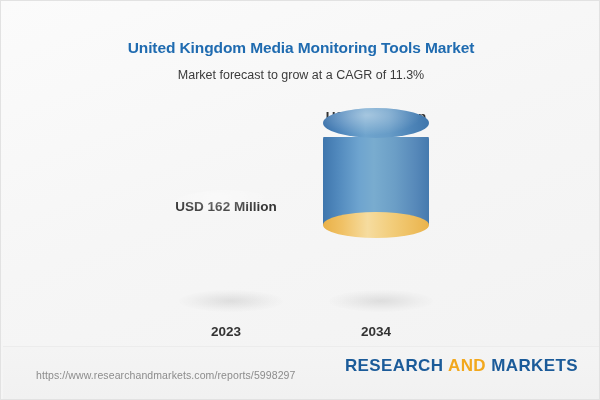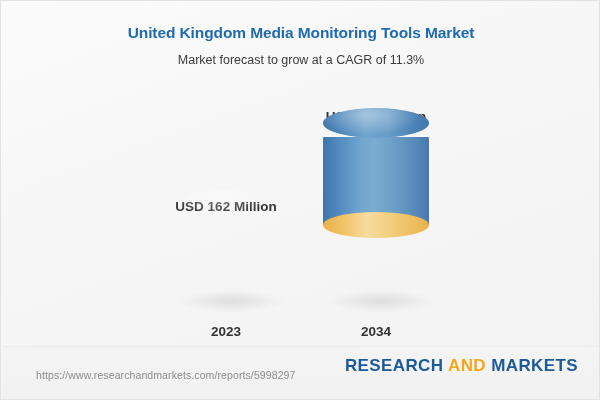--- a/index.html
+++ b/index.html
@@ -26,21 +26,21 @@
   
   .header {
     position: absolute;
     top: 0;
     left: 0;
     width: 600px;
     text-align: center;
   }
   .chart-title {
     margin: 0;
-    padding-top: 23px;
+    padding-top: 38px;
     font-size: 15.5px;
     font-weight: bold;
     color: #1f6bb0;
     letter-spacing: -0.1px;
   }
   .chart-subtitle {
     margin: 0;
     padding-top: 11px;
     font-size: 12.5px;
     font-weight: normal;

